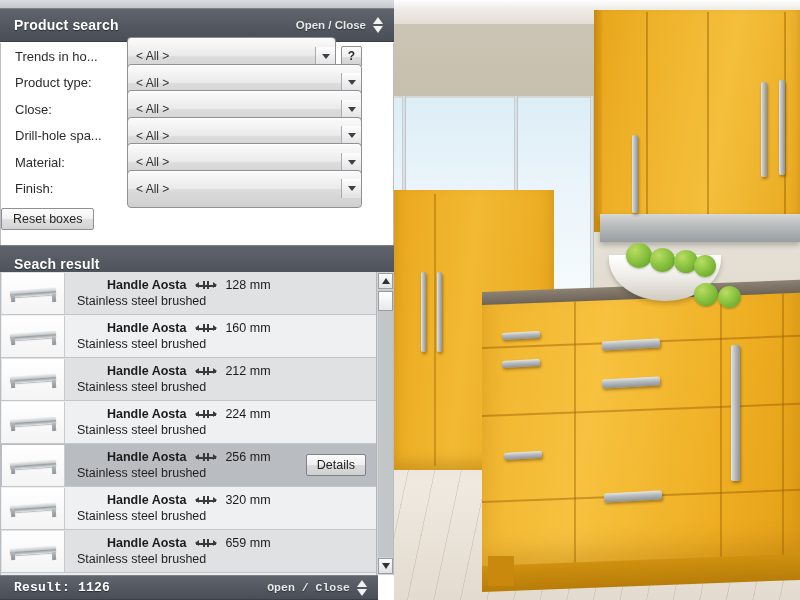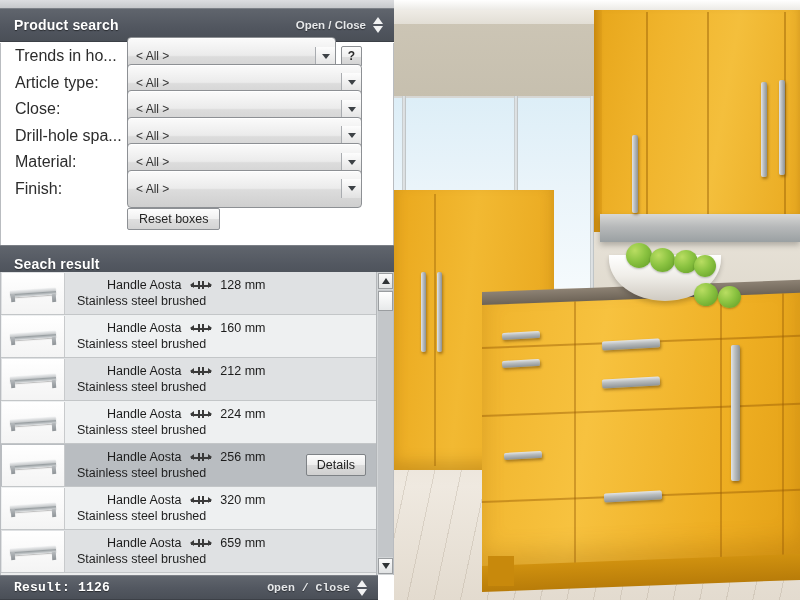--- a/index.html
+++ b/index.html
@@ -210,21 +210,21 @@
     box-sizing: border-box;
   }
   .frow {
     display: flex;
     align-items: center;
     height: 26.5px;
     padding-left: 14px;
   }
   .flabel {
     width: 112px;
-    font-size: 16px;
+    font-size: 13px;
     color: #2c2c2c;
     white-space: nowrap;
     overflow: hidden;
   }
   .combo {
     position: relative;
     width: 235px;
     height: 38px;
     background: linear-gradient(180deg,#fbfbfb 0%,#ebebeb 48%,#dcdcdc 52%,#cfcfcf 100%);
     border: 1px solid #8d9094;
@@ -263,21 +263,20 @@
     background: linear-gradient(180deg,#fdfdfd 0%,#efefef 50%,#dedede 52%,#d2d2d2 100%);
     font-size: 12px;
     font-weight: bold;
     color: #2b2b2b;
     display: flex; align-items: center; justify-content: center;
     box-sizing: border-box;
     cursor: pointer;
   }
   .reset-row {
     display: flex;
-    padding-left: 126px;
     padding-top: 6px;
   }
   .resetbtn {
     height: 22px;
     padding: 0 11px;
     border: 1px solid #8d9094;
     border-radius: 2px;
     background: linear-gradient(180deg,#fdfdfd 0%,#f0f0f0 50%,#dfdfdf 52%,#d3d3d3 100%);
     font-size: 12.5px;
     color: #252525;
@@ -348,21 +347,21 @@
     flex: 1;
     min-width: 0;
   }
   .rtitle {
     font-size: 12.5px;
     color: #1c1c1c;
     white-space: nowrap;
     display: flex;
     align-items: center;
   }
-  .rtitle .name { font-weight: normal; padding-left: 30px; }
+  .rtitle .name { font-weight: bold; padding-left: 30px; }
   .rtitle .size { margin-left: 3px; }
   .dimicon {
     display: inline-block;
     width: 22px; height: 9px;
     margin: 0 5px 0 9px;
     position: relative;
     flex: none;
   }
   .dimicon .line {
     position: absolute; left: 1px; top: 4px;
@@ -538,21 +537,21 @@
         <span class="combo narrow">
           <span class="combo-val">&lt; All &gt;</span>
           <span class="combo-arrow">
               <b></b>
             </span>
         </span>
         <span class="helpbtn">?</span>
       </div>
 
       <div class="frow">
-        <span class="flabel">Article type:</span>
+        <span class="flabel">Product type:</span>
         <span class="combo">
           <span class="combo-val">&lt; All &gt;</span>
           <span class="combo-arrow">
               <b></b>
             </span>
         </span>
       </div>
 
       <div class="frow">
         <span class="flabel">Close:</span>

